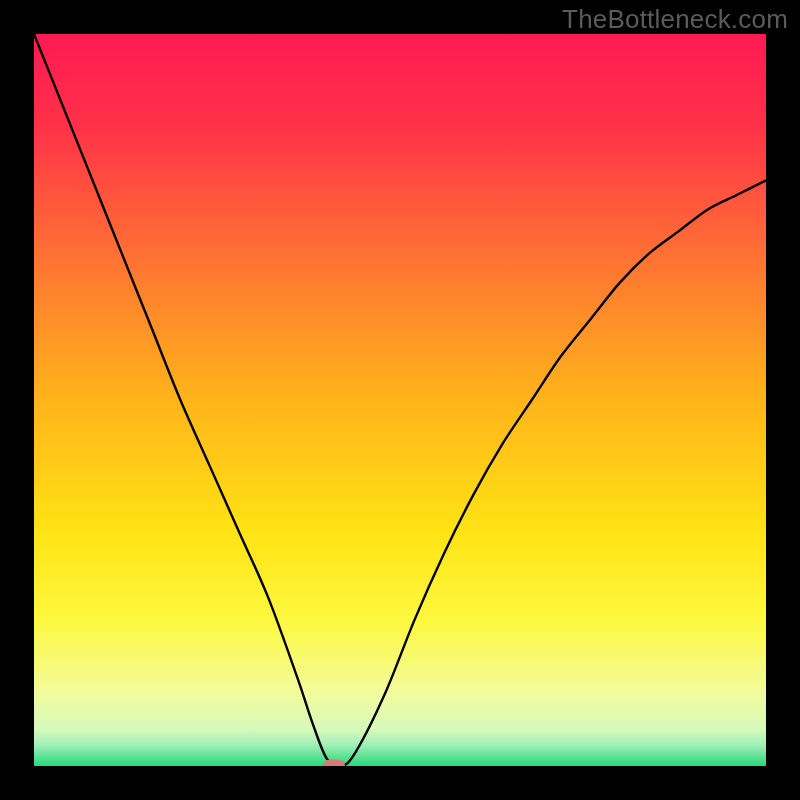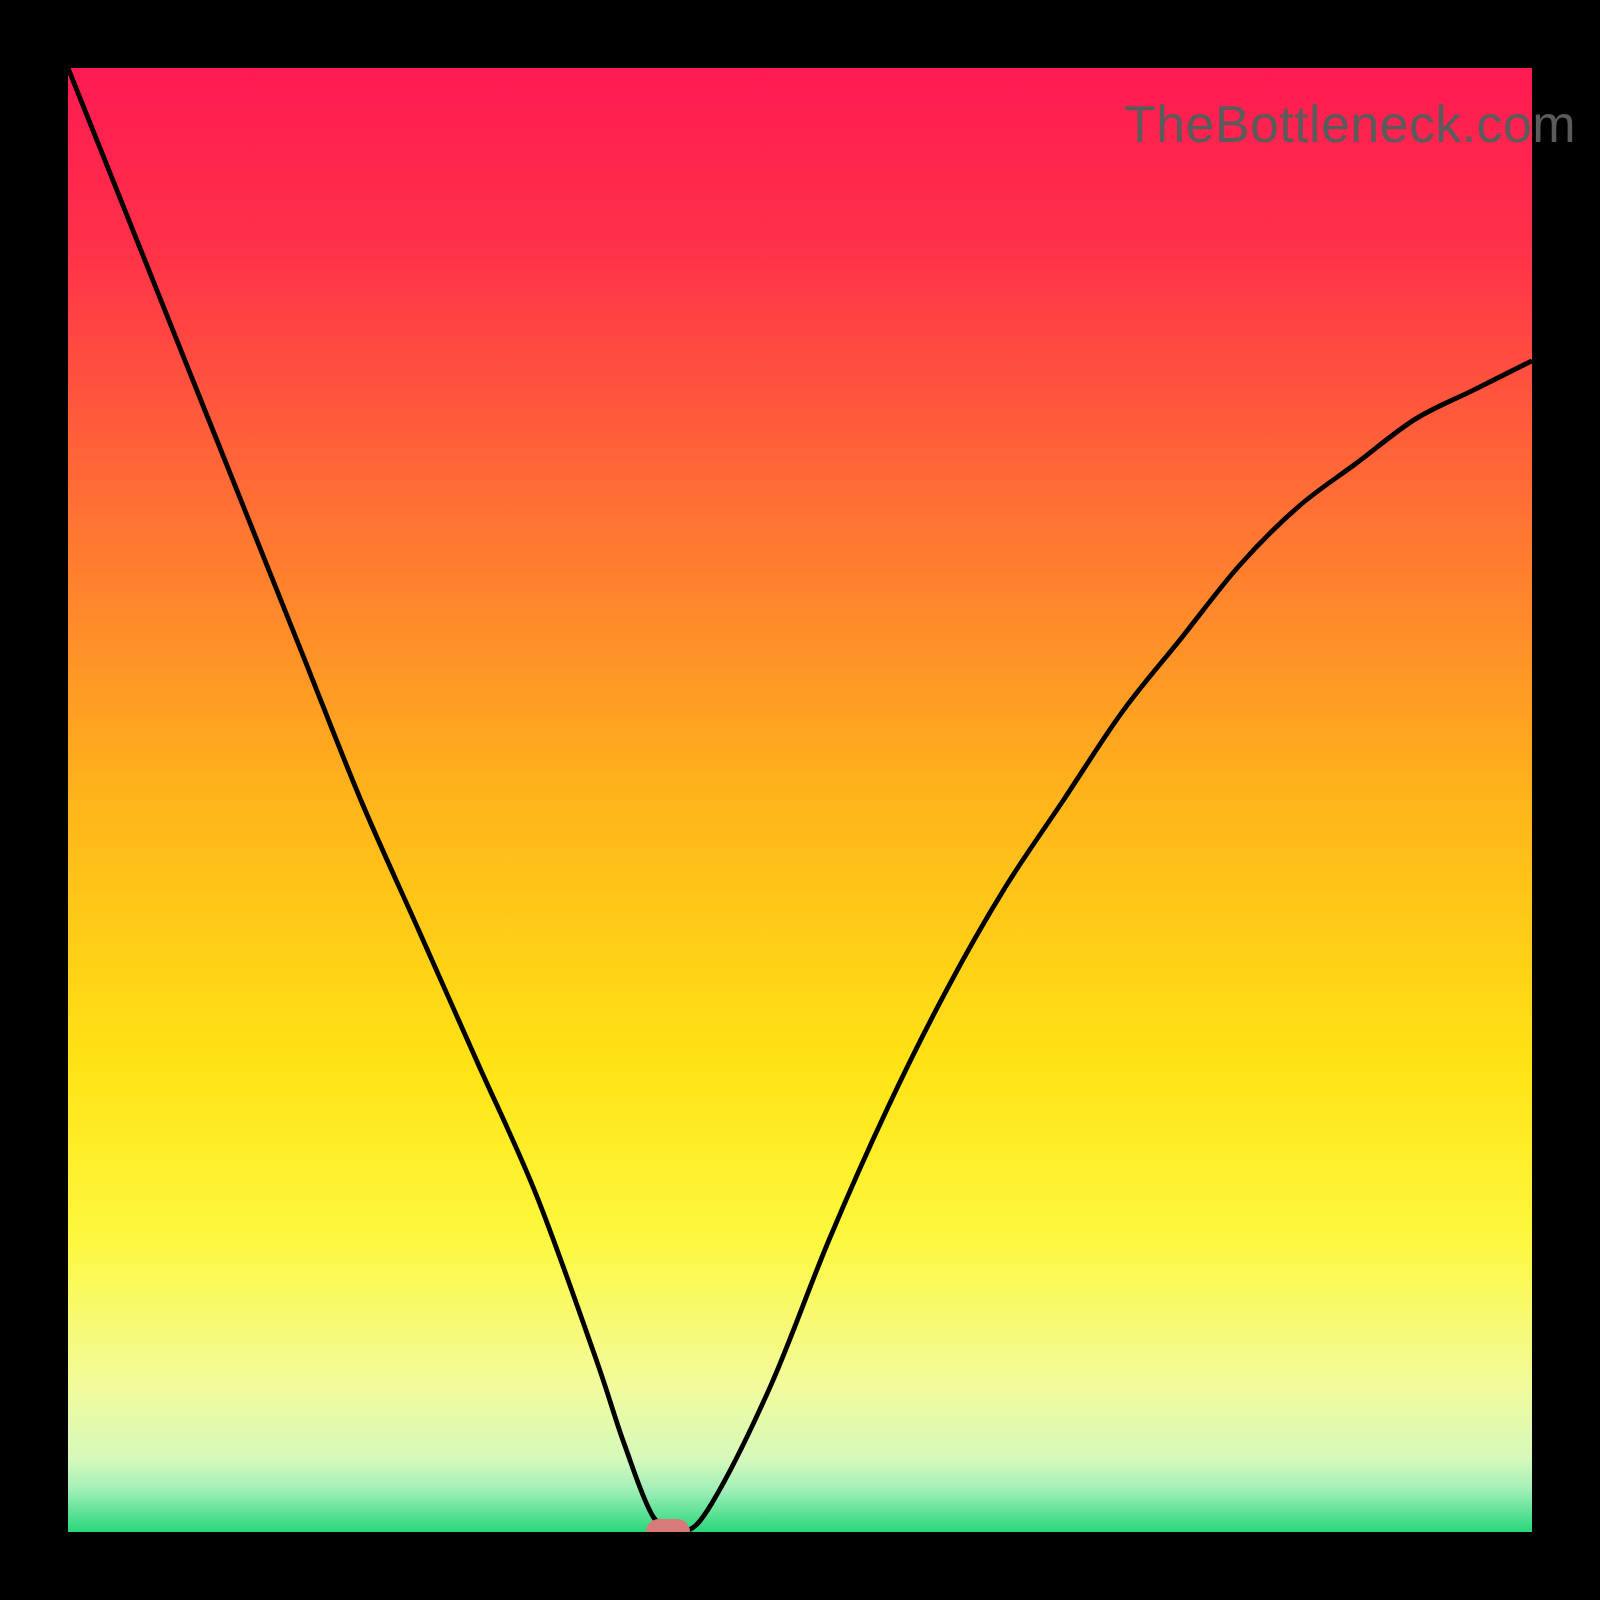--- a/index.html
+++ b/index.html
@@ -13,21 +13,20 @@
   .watermark {
     position: absolute;
     top: 4px;
     right: 12px;
     font-family: Arial, Helvetica, sans-serif;
     font-size: 26px;
     font-weight: 500;
     color: #5b5b5b;
     letter-spacing: 0.2px;
     z-index: 5;
-    margin-top: 43px;
   }
   .plot-area {
     position: absolute;
     left: 34px;
     right: 34px;
     top: 34px;
     bottom: 34px;
     overflow: hidden;
   }
   .gradient {

